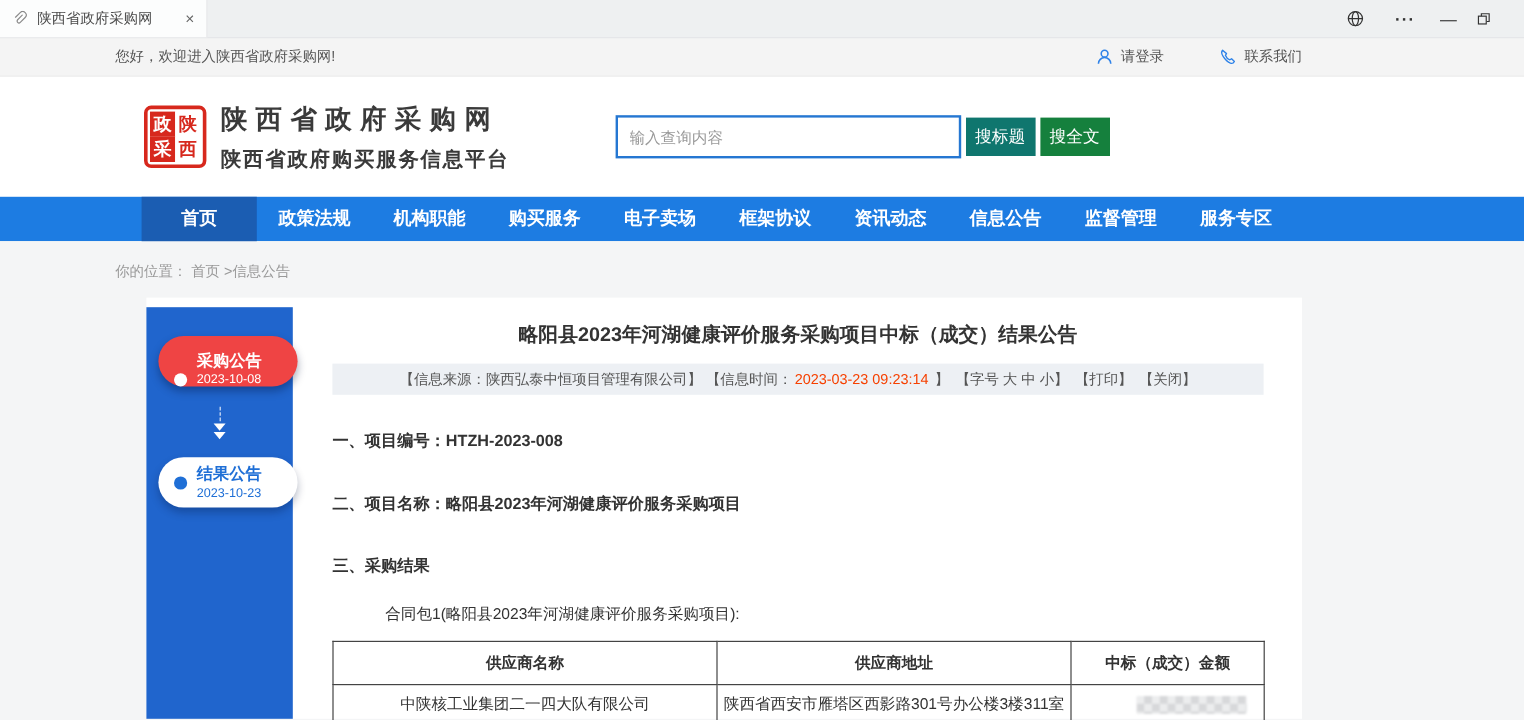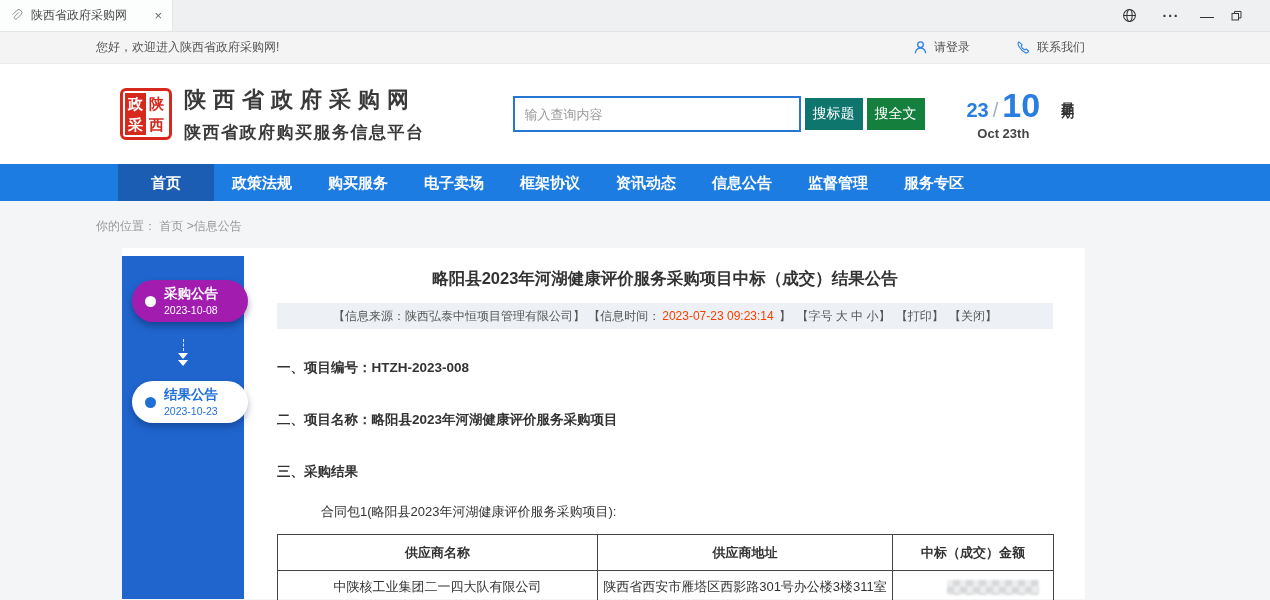--- a/index.html
+++ b/index.html
@@ -58,21 +58,21 @@
   .crumb { height:47px; background:#f4f5f6; font-size:12px; color:#999; padding:17px 0 0 96px; }
   .crumb a { color:#999; text-decoration:none; cursor:pointer; }
 
   
   .main { height:351px; background:#f4f5f6; }
   .card { position:relative; margin-left:122px; width:963px; height:100%; background:#fff; }
 
   .side { position:absolute; left:0; top:8px; width:122px; height:calc(100% - 8px); background:#2065cd; }
   .pill { margin:24px 0 0 10px; width:116px; height:42px; border-radius:21px; display:flex; align-items:center;
     gap:8px; padding-left:13px; cursor:pointer; }
-  .pill-dark { background:#a21caf; color:#fff; box-shadow:0 4px 7px rgba(0,20,60,.38); }
+  .pill-dark { background:#ef4444; color:#fff; box-shadow:0 4px 7px rgba(0,20,60,.38);align-items:flex-end; }
   .pill-light { background:#fff; color:#1f6fd6; box-shadow:0 4px 7px rgba(0,20,60,.30); margin-top:0; }
   .pill .dot { width:11px; height:11px; border-radius:50%; flex:none; }
   .pill-dark .dot { background:#fff; }
   .pill-light .dot { background:#1f6fd6; }
   .pill-title { font-size:13.5px; font-weight:bold; line-height:1.2; }
   .pill-date { font-size:10.5px; margin-top:1px; }
 
   .flow-arrow { margin:17px auto 15px auto; width:20px; text-align:center; }
   .dash { width:0; height:12px; border-left:1px dashed rgba(255,255,255,.85); margin:0 auto 2px auto; }
   .chev { width:0; height:0; border-left:5px solid transparent; border-right:5px solid transparent;
@@ -171,36 +171,26 @@
       <div class="site-subtitle">陕西省政府购买服务信息平台</div>
     </div>
   </div>
 
   <div class="search-group">
     <input class="search-input" type="text" placeholder="输入查询内容" style="">
     <button class="search-btn btn-title">搜标题</button>
     <button class="search-btn btn-full">搜全文</button>
   </div>
 
-  <div class="date-block">
-    <div class="date-nums">
-      <div class="date-row">
-        <span class="d-day">23</span>
-        <span class="d-sep">/</span>
-        <span class="d-month">10</span>
-      </div>
-      <div class="d-en">Oct 23th</div>
-    </div>
-    <div class="d-week">星期一</div>
-  </div>
 </div>
 
 <div class="nav">
   <div class="nav-item active">首页</div>
   <div class="nav-item">政策法规</div>
+  <div class="nav-item">机构职能</div>
   <div class="nav-item">购买服务</div>
   <div class="nav-item">电子卖场</div>
   <div class="nav-item">框架协议</div>
   <div class="nav-item">资讯动态</div>
   <div class="nav-item">信息公告</div>
   <div class="nav-item">监督管理</div>
   <div class="nav-item">服务专区</div>
 </div>
 
 <div class="crumb">
@@ -230,21 +220,21 @@
           <div class="pill-title">结果公告</div>
           <div class="pill-date">2023-10-23</div>
         </span>
       </div>
     </div>
 
     <div class="article">
       <div class="art-title">略阳县2023年河湖健康评价服务采购项目中标（成交）结果公告</div>
 
       <div class="meta">
-        <span>【信息来源：陕西弘泰中恒项目管理有限公司】 【信息时间：</span><span class="time">2023-07-23 09:23:14</span><span> 】</span>
+        <span>【信息来源：陕西弘泰中恒项目管理有限公司】 【信息时间：</span><span class="time">2023-03-23 09:23:14</span><span> 】</span>
         <span>【字号 大 中 小】</span>
         <span>【打印】</span>
         <span>【关闭】</span>
       </div>
 
       <div class="sec first">一、项目编号：HTZH-2023-008</div>
       <div class="sec">二、项目名称：略阳县2023年河湖健康评价服务采购项目</div>
       <div class="sec">三、采购结果</div>
 
       <div class="pkg">合同包1(略阳县2023年河湖健康评价服务采购项目):</div>

